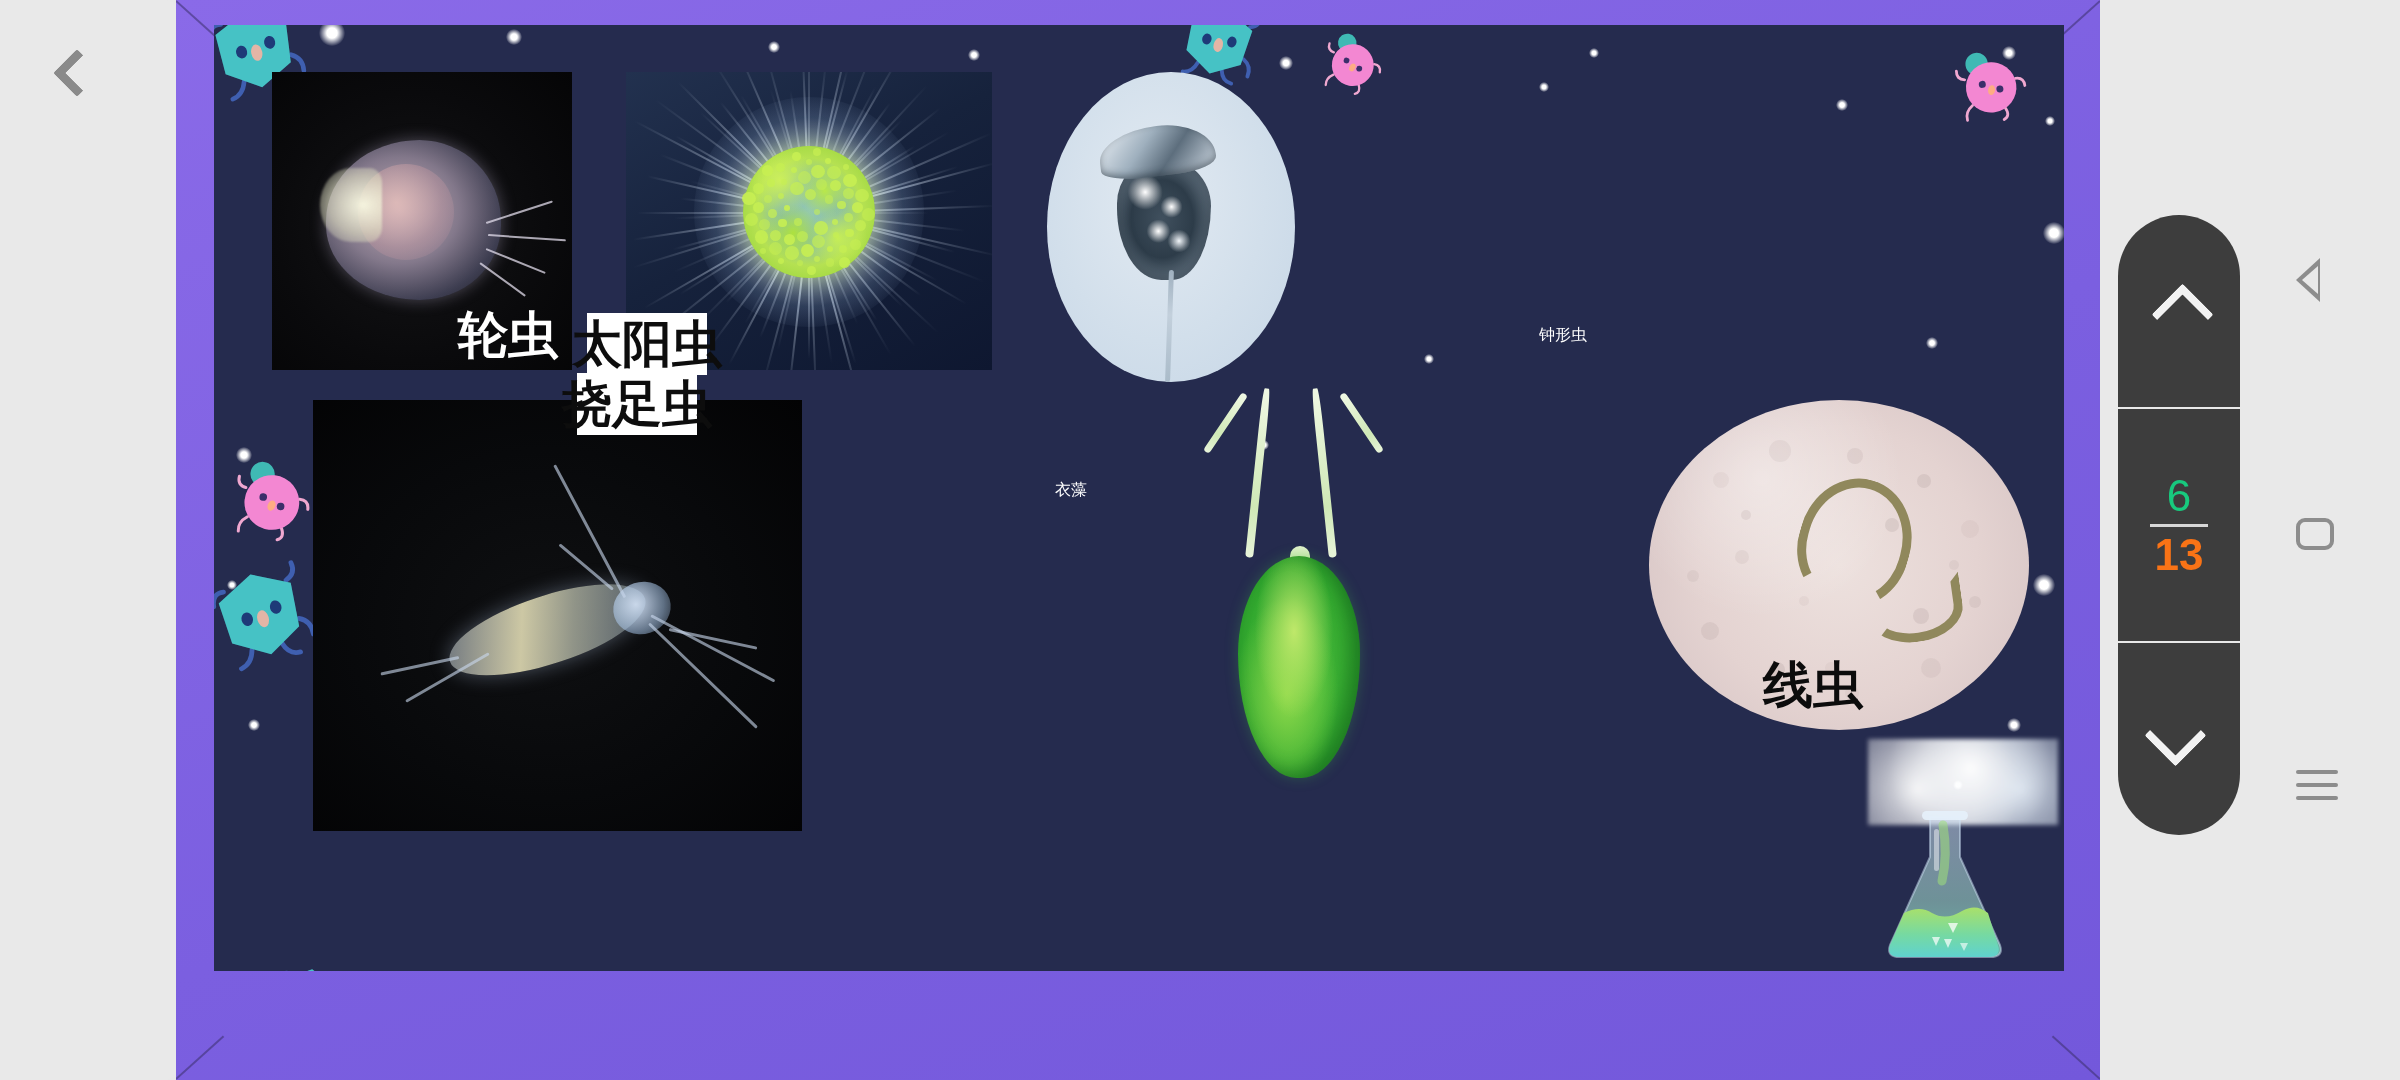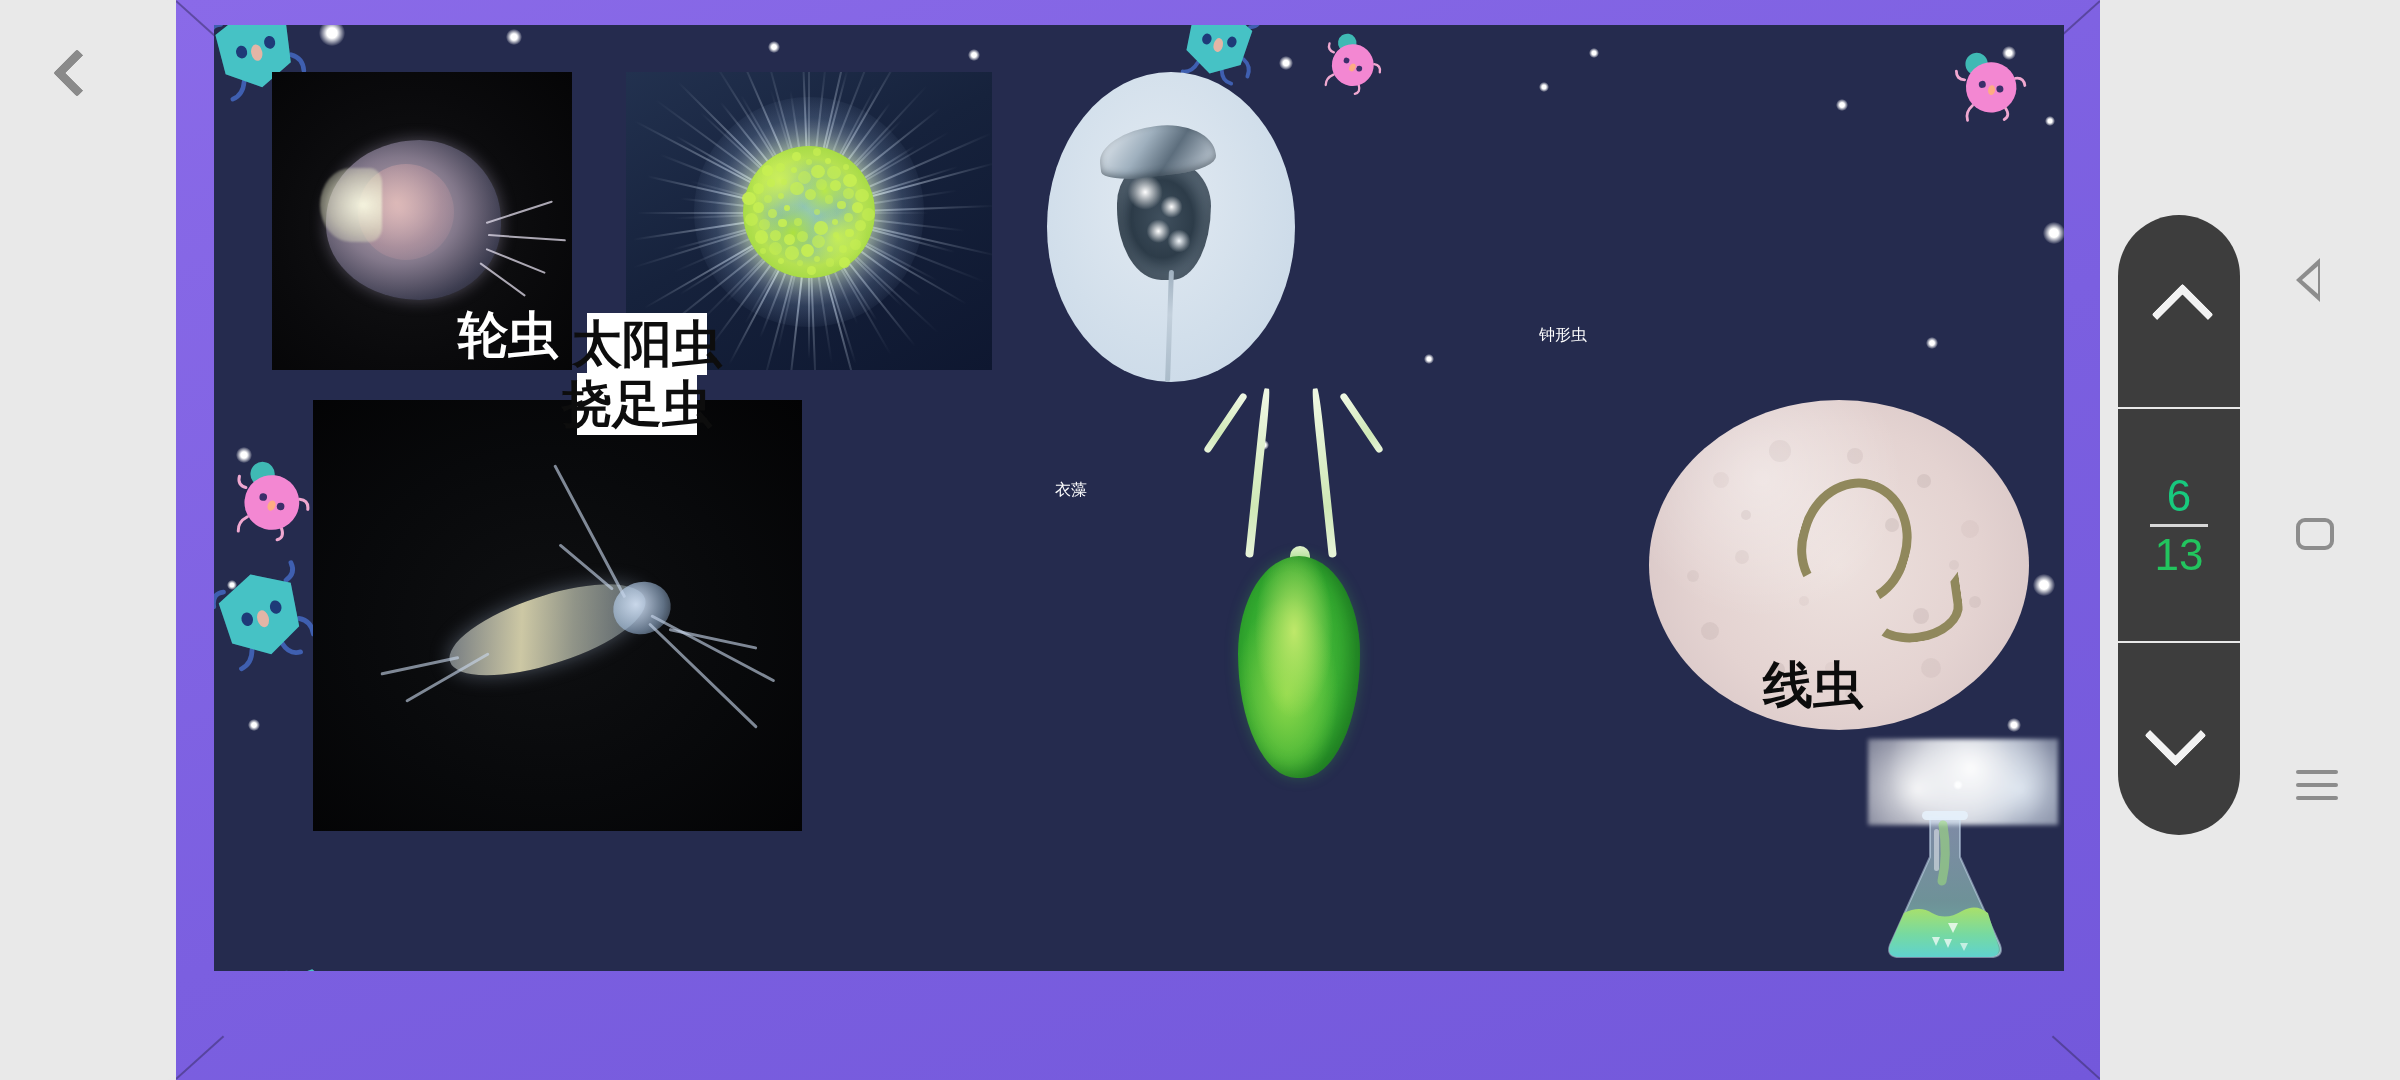--- a/index.html
+++ b/index.html
@@ -280,21 +280,21 @@
   .pg-chev { width: 44px; height: 44px; border-top: 8px solid #f2f2f2; border-right: 8px solid #f2f2f2; border-radius: 3px; }
   .pg-up   { transform: rotate(-45deg) translate(0, 5px); }
   .pg-down { transform: rotate(135deg) translate(0, 5px); }
   .pager-sep { height: 2px; background: #e9e9e9; flex: 0 0 2px; }
   .pager-count {
     flex: 1 1 auto; display: flex; flex-direction: column;
     align-items: center; justify-content: center; gap: 6px;
   }
   .pg-cur { font-size: 44px; color: #18c97e; line-height: 1; font-weight: normal; }
   .pg-rule { width: 58px; height: 3px; background: #d8d8d8; }
-  .pg-tot { font-size: 44px; color: #22c55e; line-height: 1; font-weight: normal; }
+  .pg-tot { font-size: 44px; color: #f97316; line-height: 1; font-weight: bold; }
 
   
   .nav-glyph { position: absolute; left: 196px; cursor: pointer; }
   .nav-back  { top: 258px; width: 0; height: 0;
                border-top: 22px solid transparent; border-bottom: 22px solid transparent;
                border-right: 24px solid #8d8d8d; }
   .nav-back-in { position: absolute; left: 6px; top: -14px; width: 0; height: 0;
                border-top: 14px solid transparent; border-bottom: 14px solid transparent;
                border-right: 16px solid #e9e9e9; }
   .nav-home  { top: 518px; width: 38px; height: 32px; border: 4px solid #8d8d8d; border-radius: 9px; }

